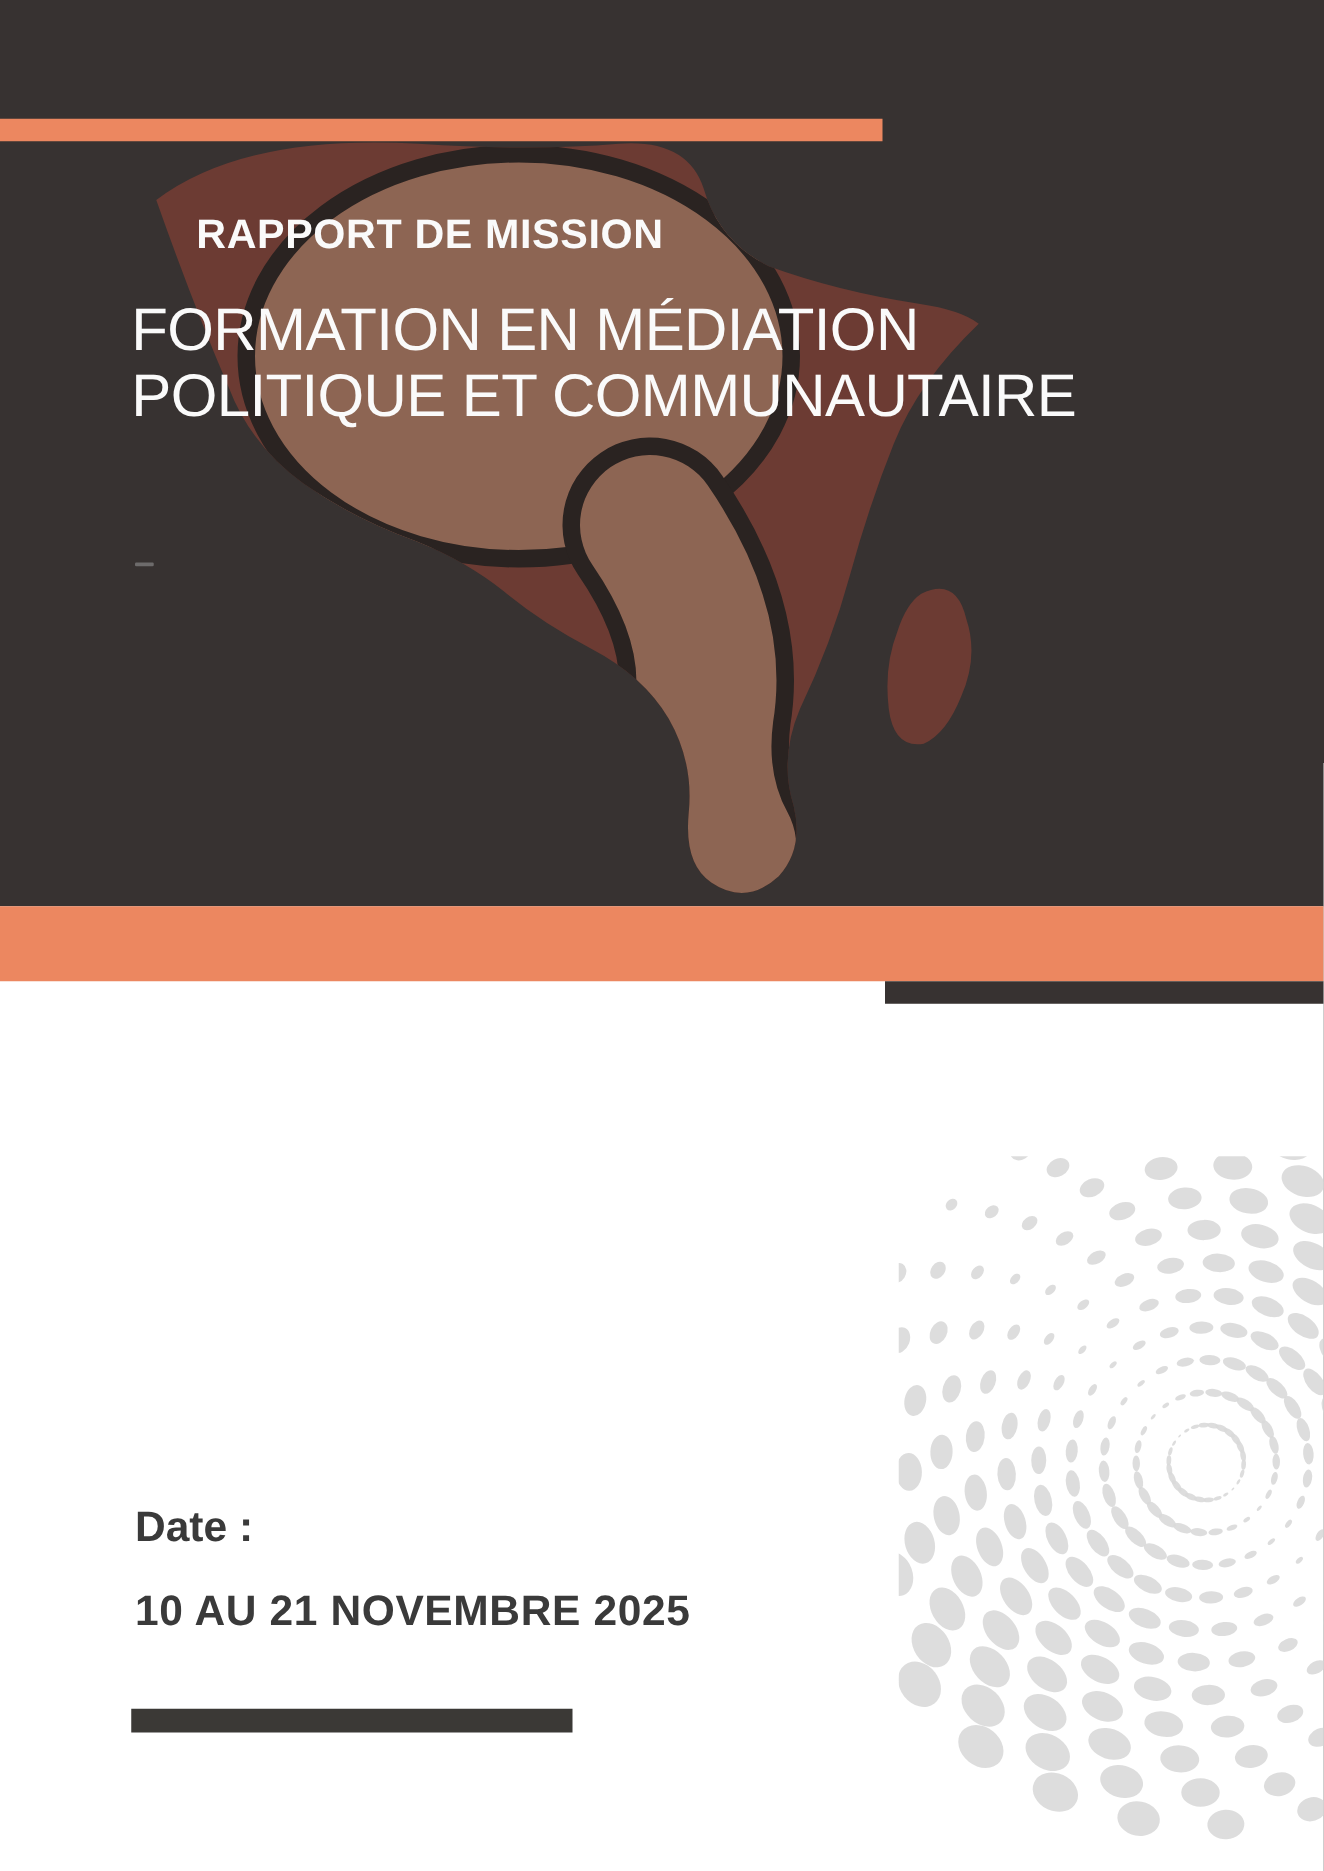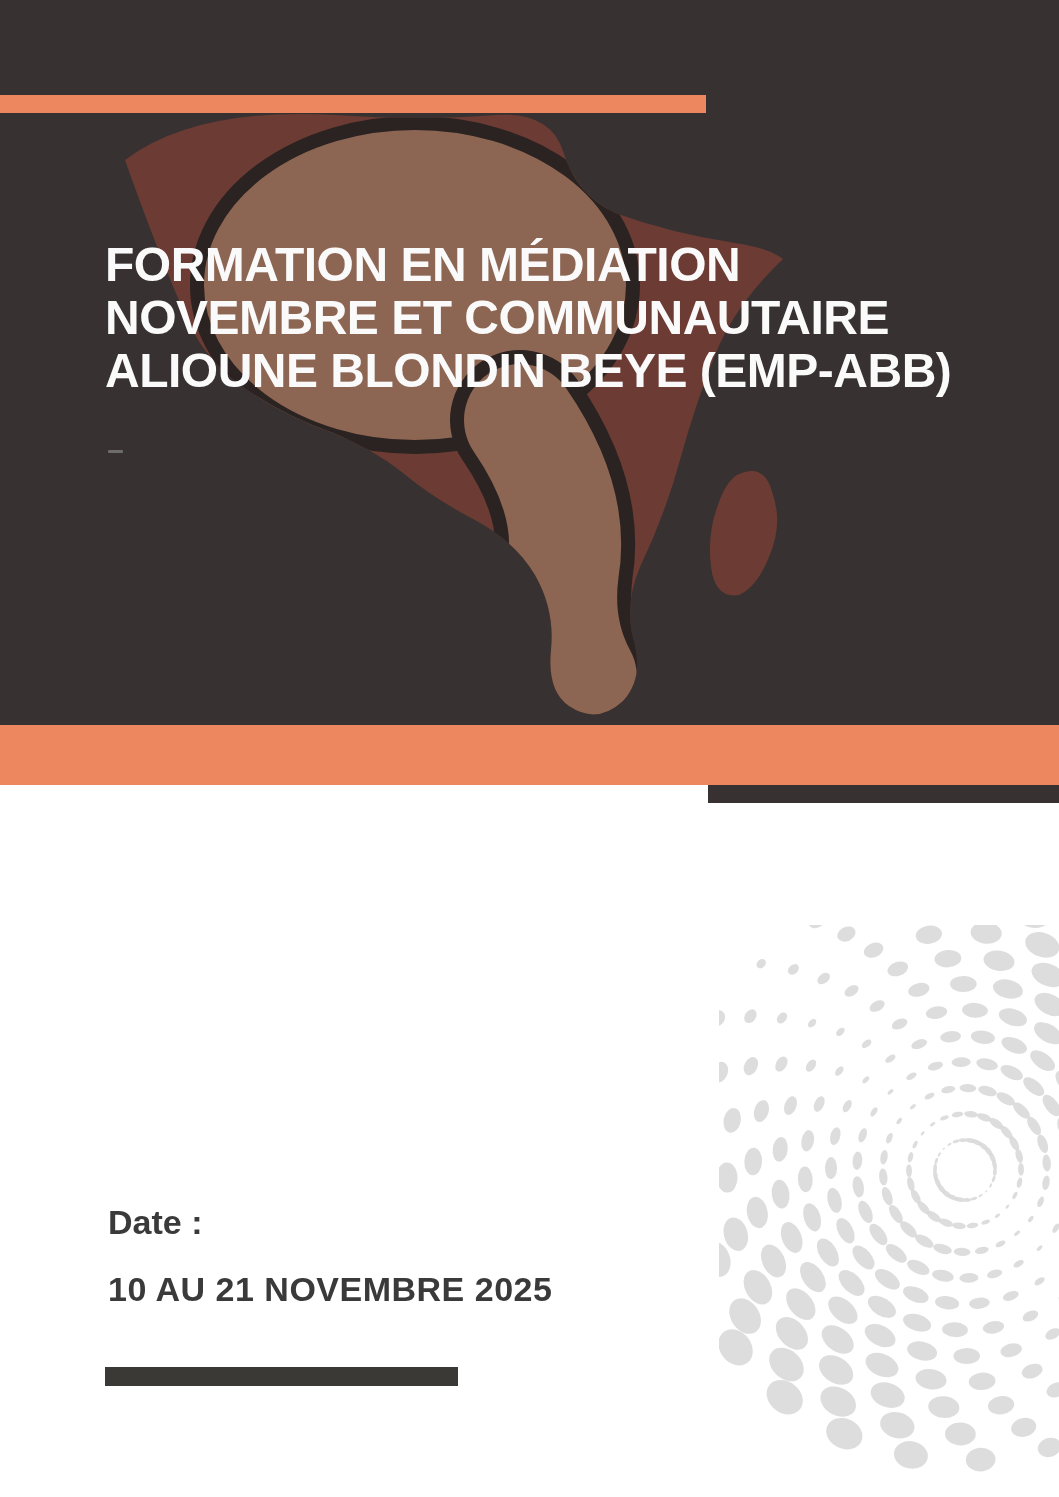--- a/index.html
+++ b/index.html
@@ -19,21 +19,21 @@
     background:var(--accent-orange,#EC8760);z-index:3;
   }
   .africa{position:absolute;left:95px;top:105px;width:705px;height:625px;z-index:1;}
   .kicker{
     position:absolute;left:157px;top:168px;z-index:4;
     font-size:33px;font-weight:700;letter-spacing:.5px;
     color:var(--title-text,#FAFAFA);white-space:nowrap;
   }
   .title{
     position:absolute;left:105px;top:238px;z-index:4;margin:0;
-    font-size:48px;font-weight:700;line-height:53px;letter-spacing:-.5px;
+    font-size:48px;font-weight:400;line-height:53px;letter-spacing:-.5px;
     color:var(--title-text,#FAFAFA);white-space:nowrap;
   }
   .title span{display:block;}
   .micro-artifact{
     position:absolute;left:108px;top:450px;width:15px;height:3px;z-index:4;
     background:#9a9a9a;opacity:.55;border-radius:1px;
   }
   .location{
     position:absolute;left:105px;top:620px;z-index:4;
     font-size:35px;font-weight:400;letter-spacing:1px;
@@ -83,25 +83,25 @@
                M 642 370 Q 670 356 678 390 Q 688 420 674 452 Q 662 482 644 490 Q 620 494 616 462 Q 612 428 623 400 Q 630 378 642 370 Z" style="fill:var(--map-primary,#6C3B33)"></path>
       <g clip-path="url(#afclip)">
         <ellipse cx="320" cy="180" rx="218" ry="162" style="fill:var(--map-secondary,#8D6553);stroke:var(--map-outline,#2A2321);stroke-width:14"></ellipse>
         <path d="M 425 315 Q 480 395 468 465 Q 460 525 486 572" style="fill:none;stroke:var(--map-outline,#2A2321);stroke-width:140;stroke-linecap:round"></path>
         <path d="M 425 315 Q 480 395 468 465 Q 460 525 486 572" style="fill:none;stroke:var(--map-secondary,#8D6553);stroke-width:112;stroke-linecap:round"></path>
       </g>
     </svg>
 
     <div class="accent-bar-top"></div>
 
+    <div class="kicker">RAPPORT DE MISSION</div>
 
     <h1 class="title">
       <span>FORMATION EN MÉDIATION</span>
-      <span>NOVEMBRE ET COMMUNAUTAIRE</span>
-      <span>ALIOUNE BLONDIN BEYE (EMP-ABB)</span>
+      <span>POLITIQUE ET COMMUNAUTAIRE</span>
     </h1>
 
     <div class="micro-artifact"></div>
 
   </header>
 
   <div class="band-orange"></div>
   <div class="band-dark-corner"></div>
 
   <div class="swirl">

